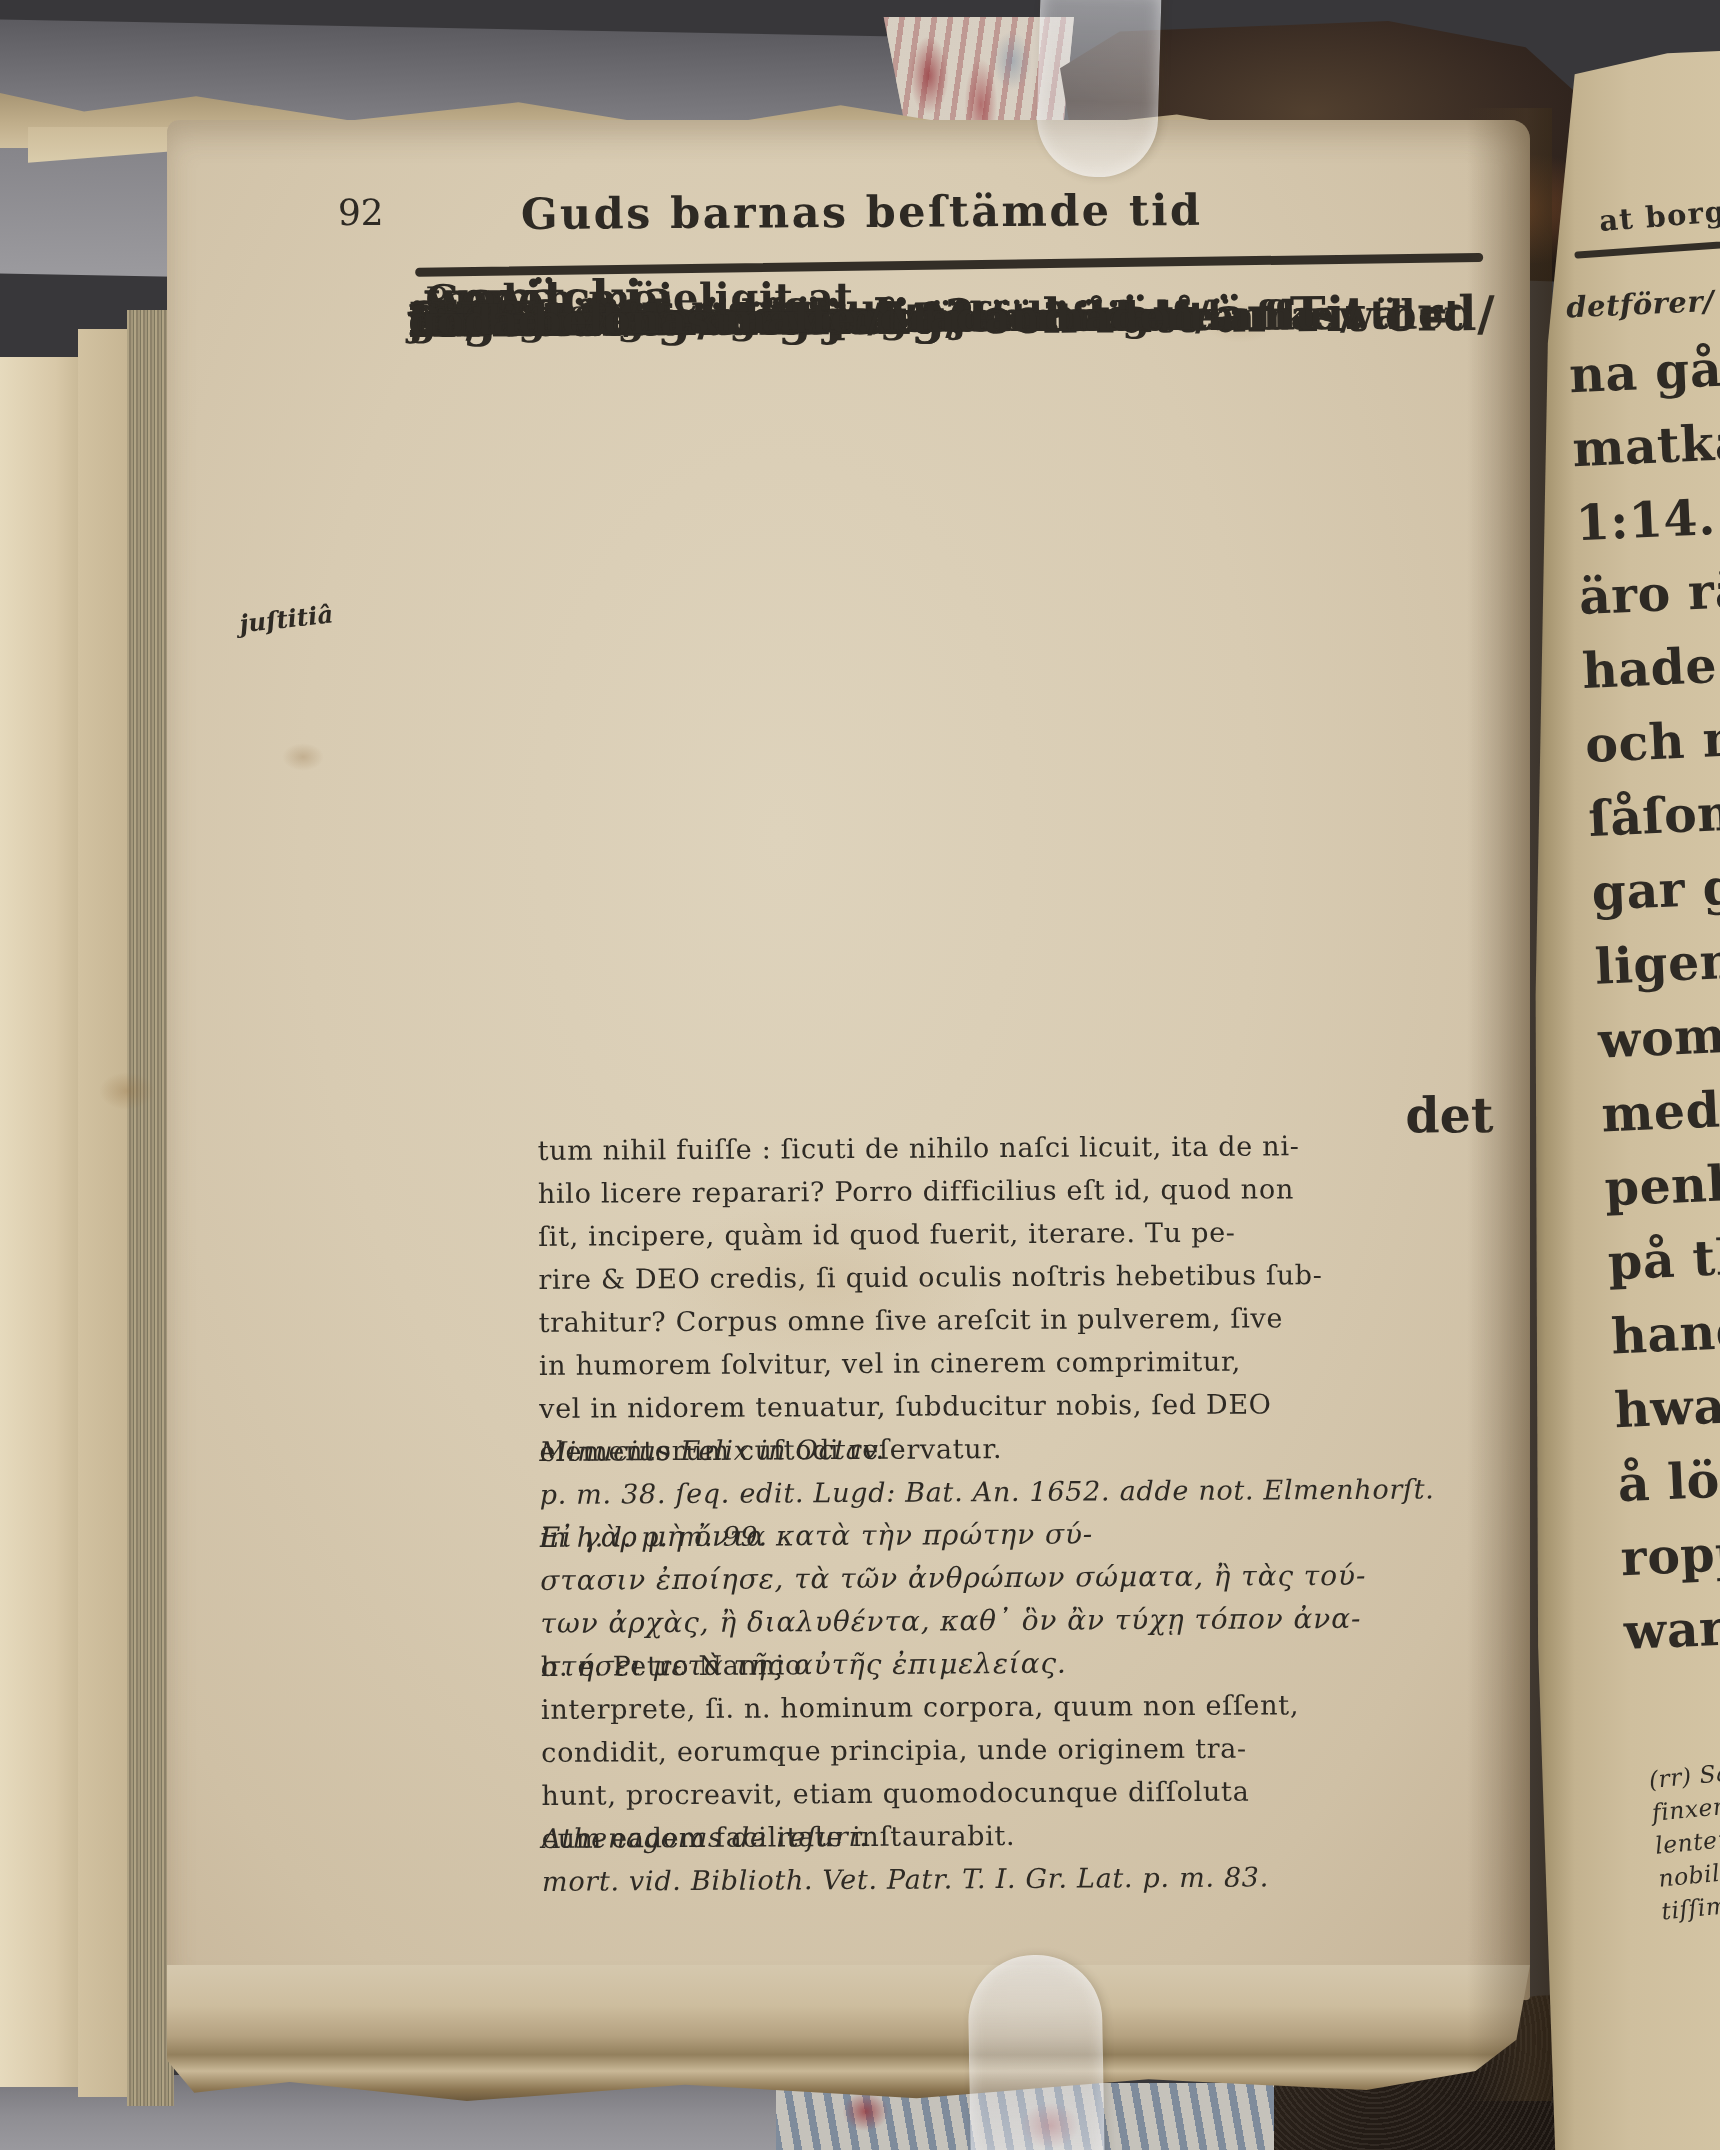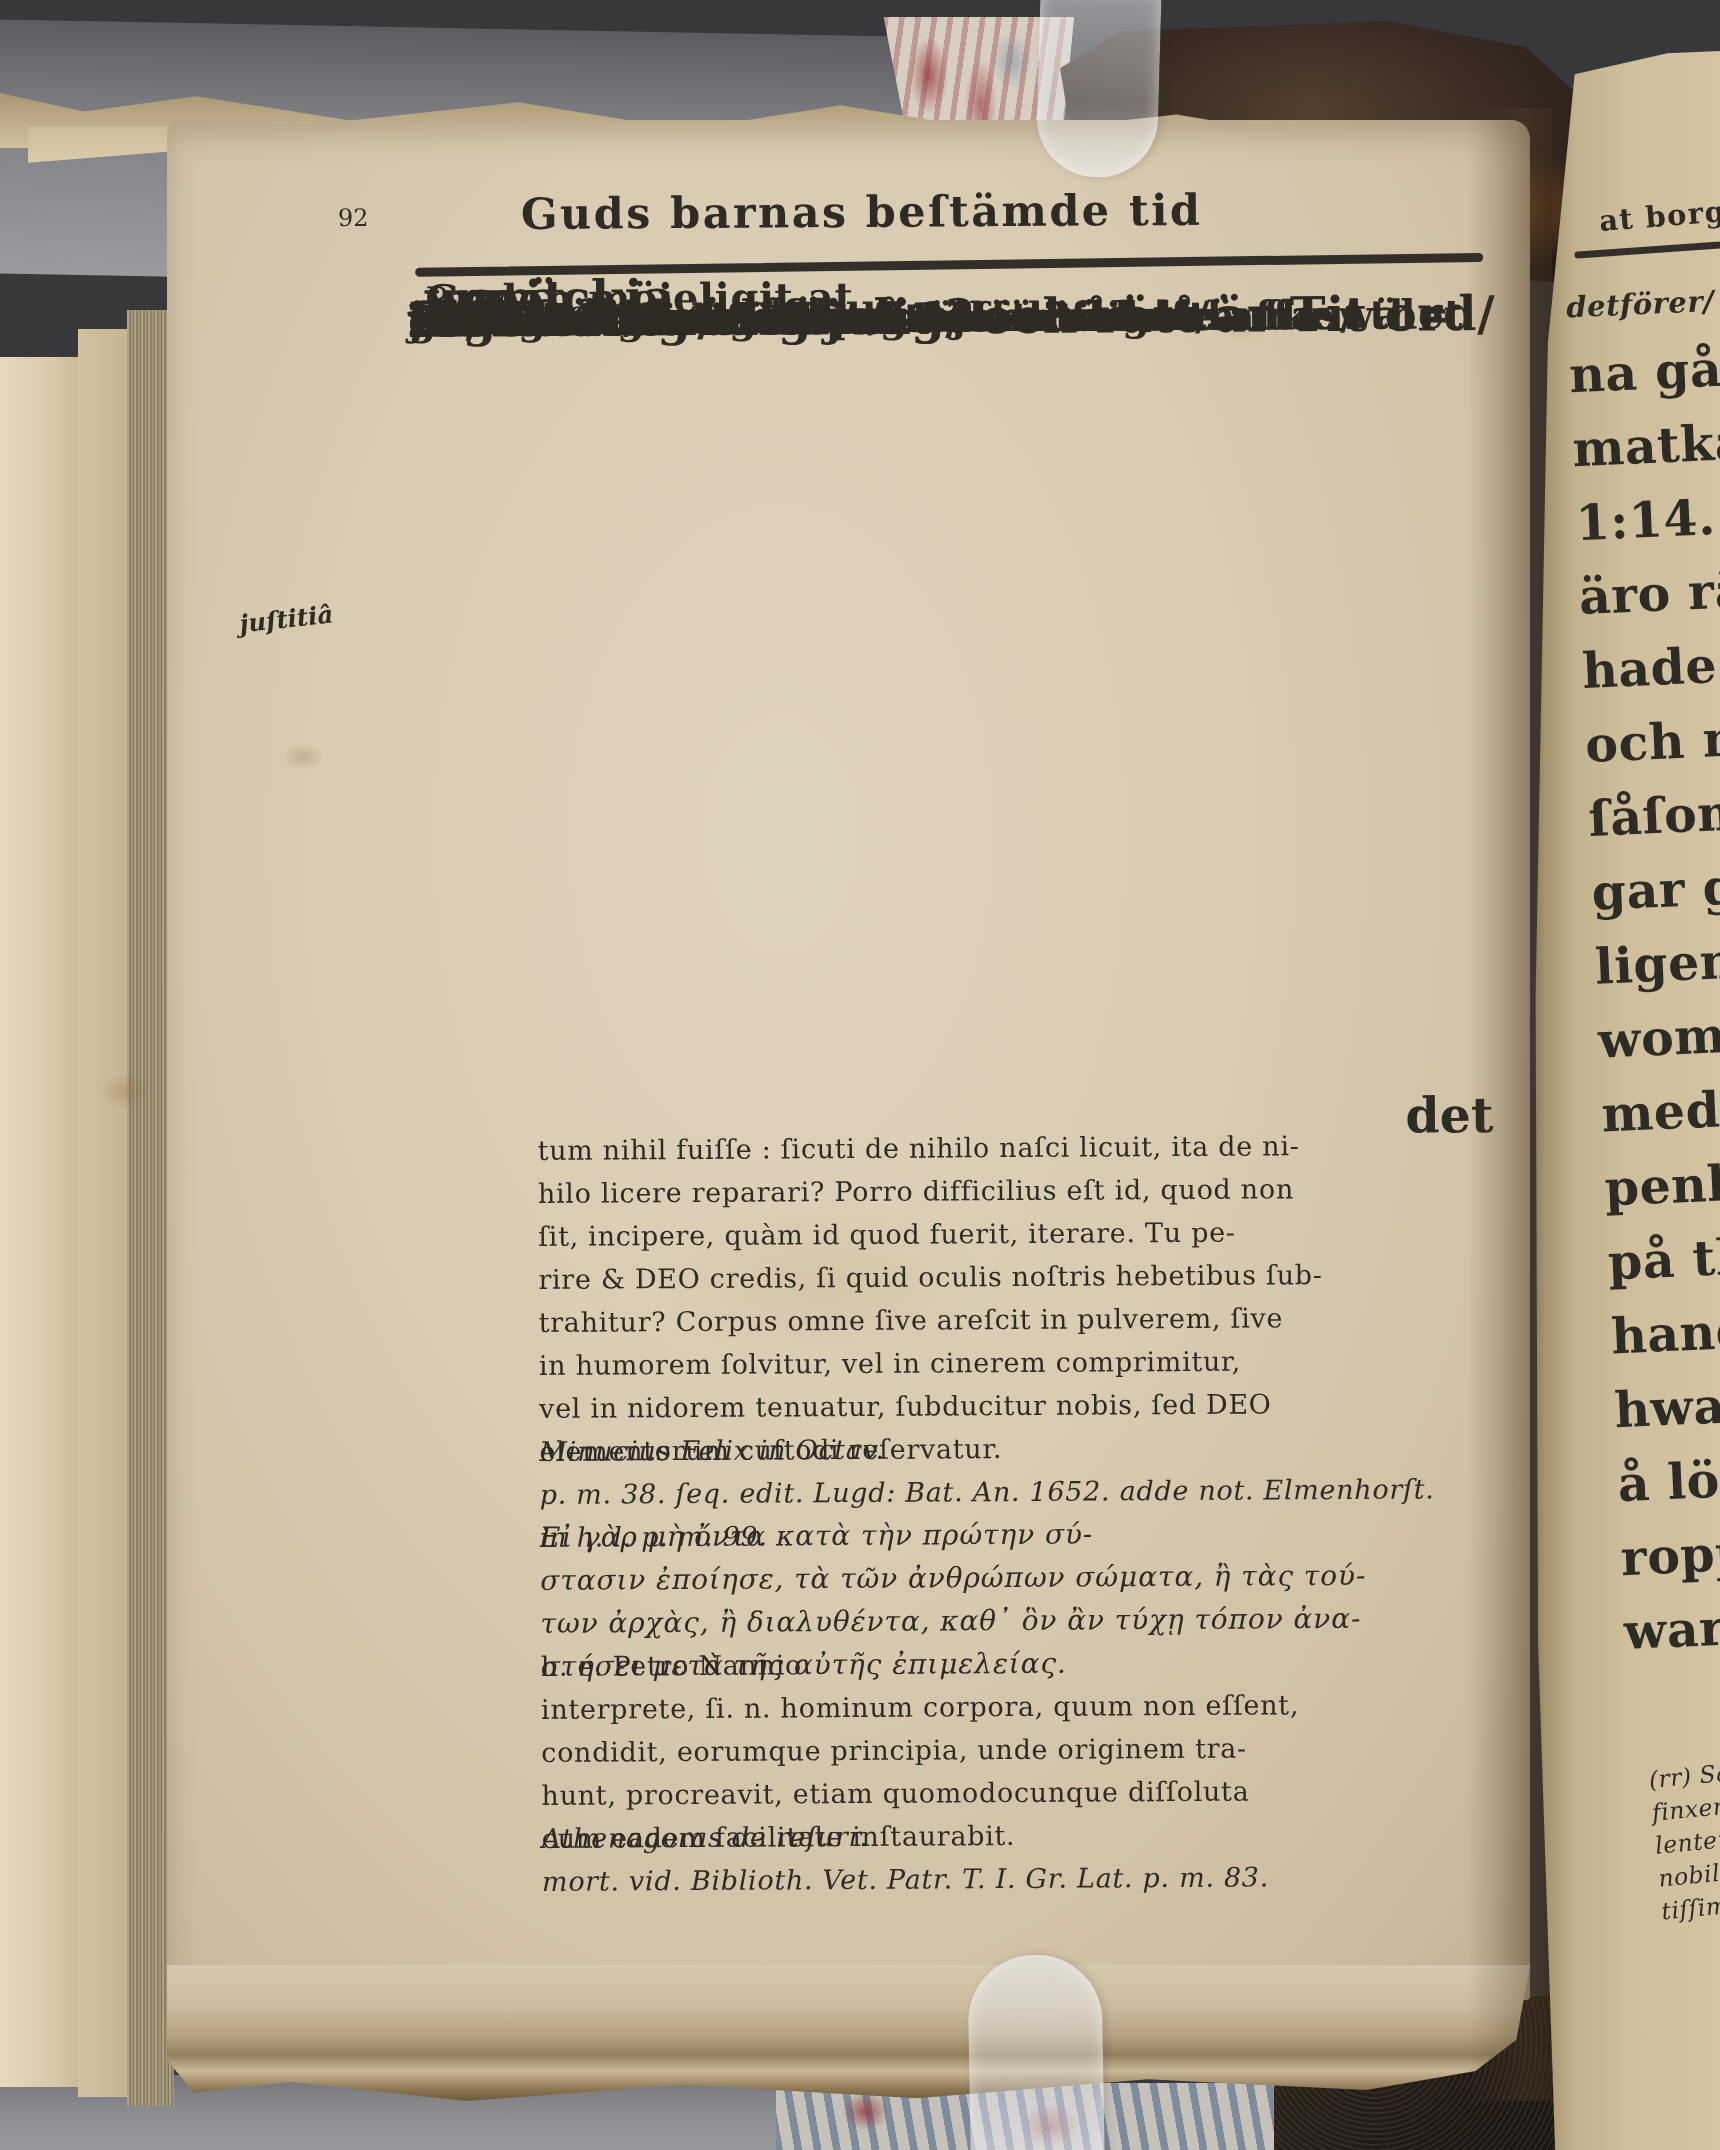--- a/index.html
+++ b/index.html
@@ -73,21 +73,21 @@
   .rbody{left:8.5px;top:221px;width:423px;font-size:49px;letter-spacing:0.5px;}
   .rbody .line{position:static;display:block;height:74px;line-height:66px;white-space:nowrap;}
   .rbody .line:first-child{height:61px;line-height:52px;}
   .seg-rs{font-size:29px;font-style:italic;font-weight:600;}
   .rfoot{left:26px;top:1706px;width:423px;font-size:23.5px;font-style:italic;font-weight:500;
     transform:rotate(-3deg);transform-origin:0 0;letter-spacing:0.5px;}
   .rfoot .line{position:static;display:block;height:33px;line-height:33px;white-space:nowrap;}
 
   
   .lp-content{left:0;top:0;width:1721px;height:2151px;transform:rotate(-0.35deg);transform-origin:846px 235px;}
-  .page-number{left:338px;top:201px;font-size:24px;}
+  .page-number{left:338px;top:189px;font-size:36px;}
   .running-title{left:521px;top:187px;font-size:43px;font-weight:bold;letter-spacing:2.4px;white-space:nowrap;}
   .head-rule{left:415px;top:261px;width:1068px;height:9px;background:#332e27;border-radius:4.2px;transform:rotate(-0.45deg);}
   .margin-note{left:237px;top:601px;font-size:24.4px;font-style:italic;font-weight:600;transform:rotate(-6deg);}
   .fraktur-block{left:408px;top:269px;width:1081px;}
   .fraktur-block .line{position:static;display:block;line-height:55px;margin-bottom:20.7px;white-space:nowrap;font-weight:bold;font-size:40px;letter-spacing:0.5px;}
   .fraktur-block .line:nth-child(n+8){margin-bottom:4.7px;}
   .fraktur-block .line:nth-child(1){padding-left:17px;}
   .fraktur-block .line:nth-child(5){padding-left:136px;}
   .seg-f{font-size:40px;}
   .seg-fl{font-size:48px;}

